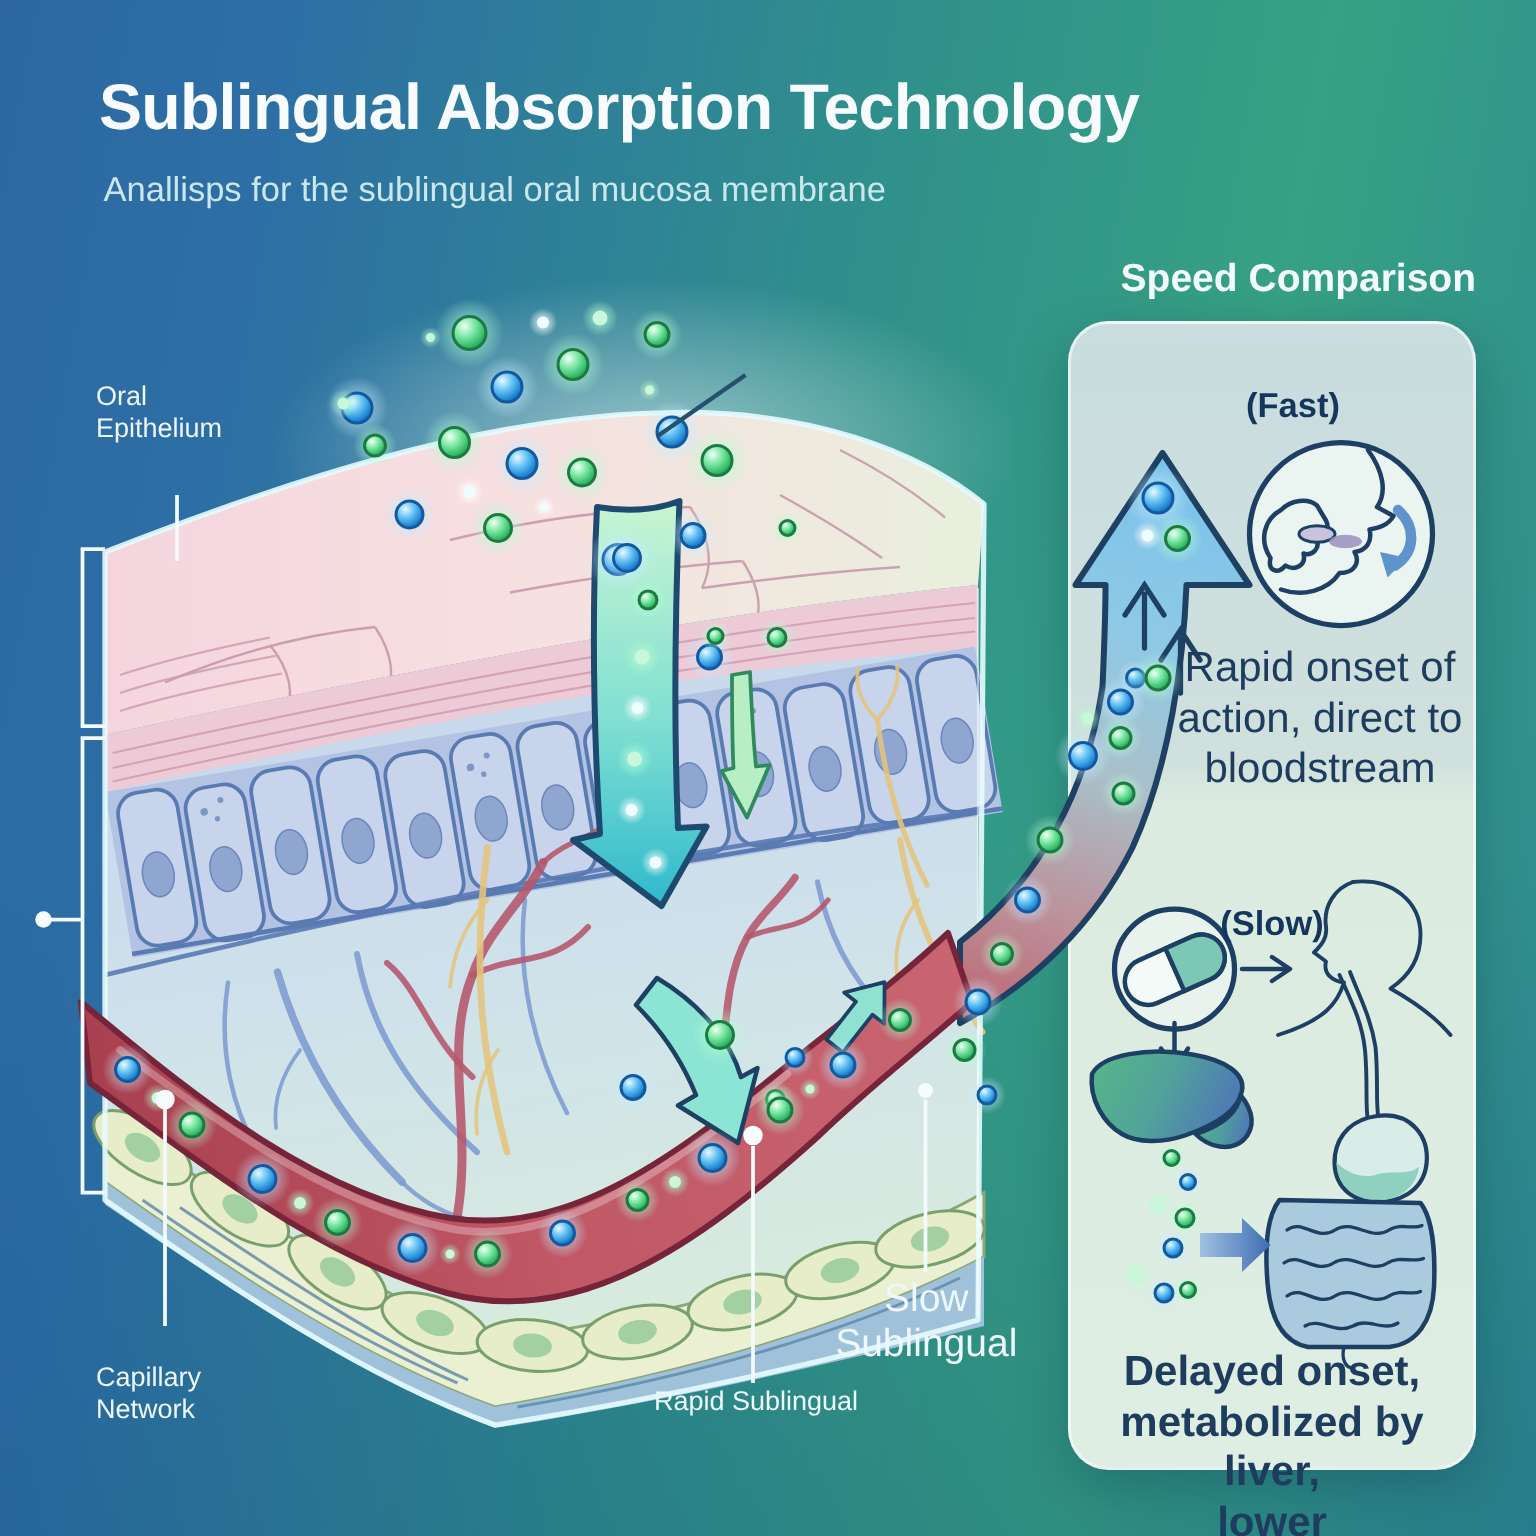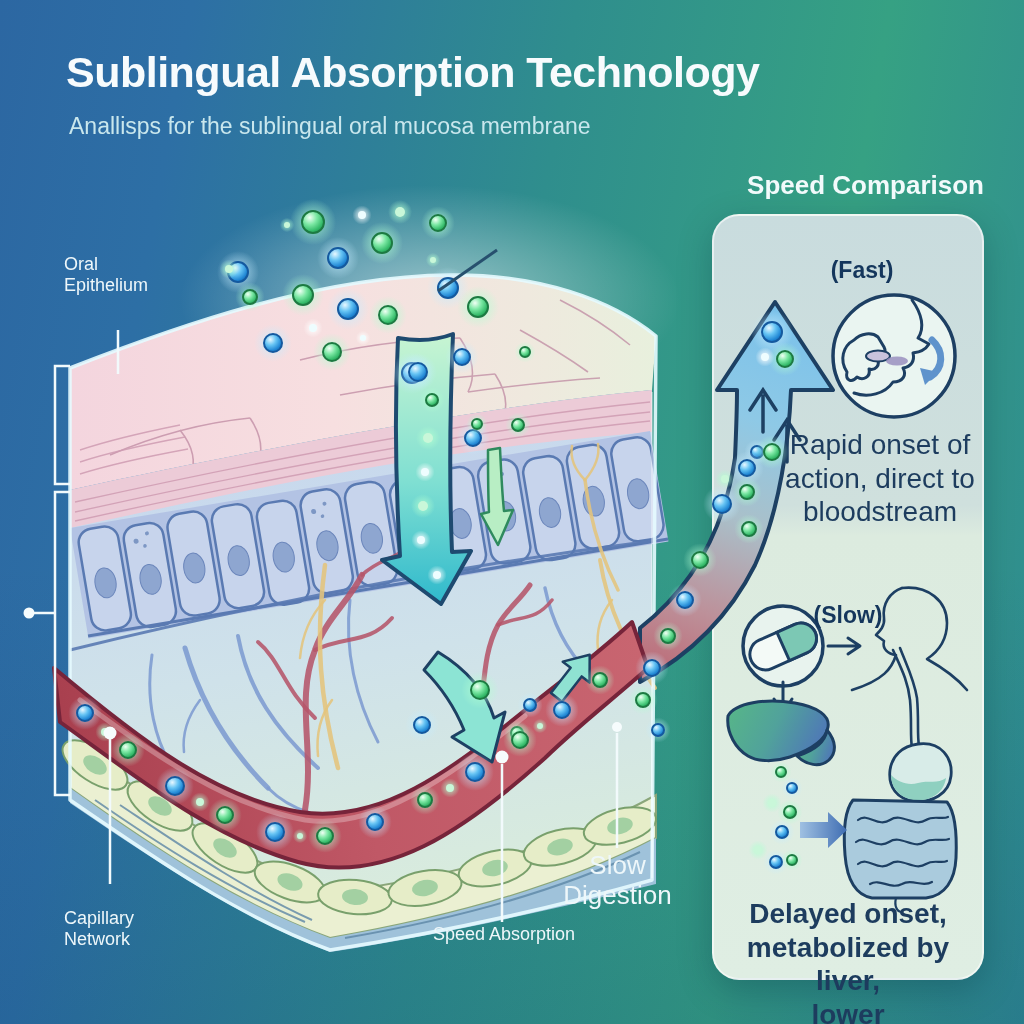--- a/index.html
+++ b/index.html
@@ -515,23 +515,23 @@
     <path d="M800,822 L828,822 L828,812 L847,830 L828,848 L828,838 L800,838 Z" fill="url(#gBlueArr)"></path>
   </svg>
 
   <div class="abs page-title">Sublingual Absorption Technology</div>
   <div class="abs page-subtitle">Anallisps for the sublingual oral mucosa membrane</div>
 
   <div class="abs diag-label lbl-oral">Oral
 Epithelium</div>
   <div class="abs diag-label lbl-capillary">Capillary
 Network</div>
-  <div class="abs diag-label lbl-rapid">Speed Absorption</div>
+  <div class="abs diag-label lbl-rapid">Rapid Sublingual</div>
   <div class="abs diag-label lbl-slow">Slow
-Digestion</div>
+Sublingual</div>
 
   <div class="abs panel-title">Speed Comparison</div>
   <div class="abs sec-heading q-fast">(Fast)</div>
   <div class="abs sec-desc d-fast">Rapid onset of
 action, direct to
 bloodstream</div>
   <div class="abs sec-heading q-slow">(Slow)</div>
   <div class="abs sec-desc d-slow">Delayed onset,
 metabolized by liver,
 lower bioavailability</div>

